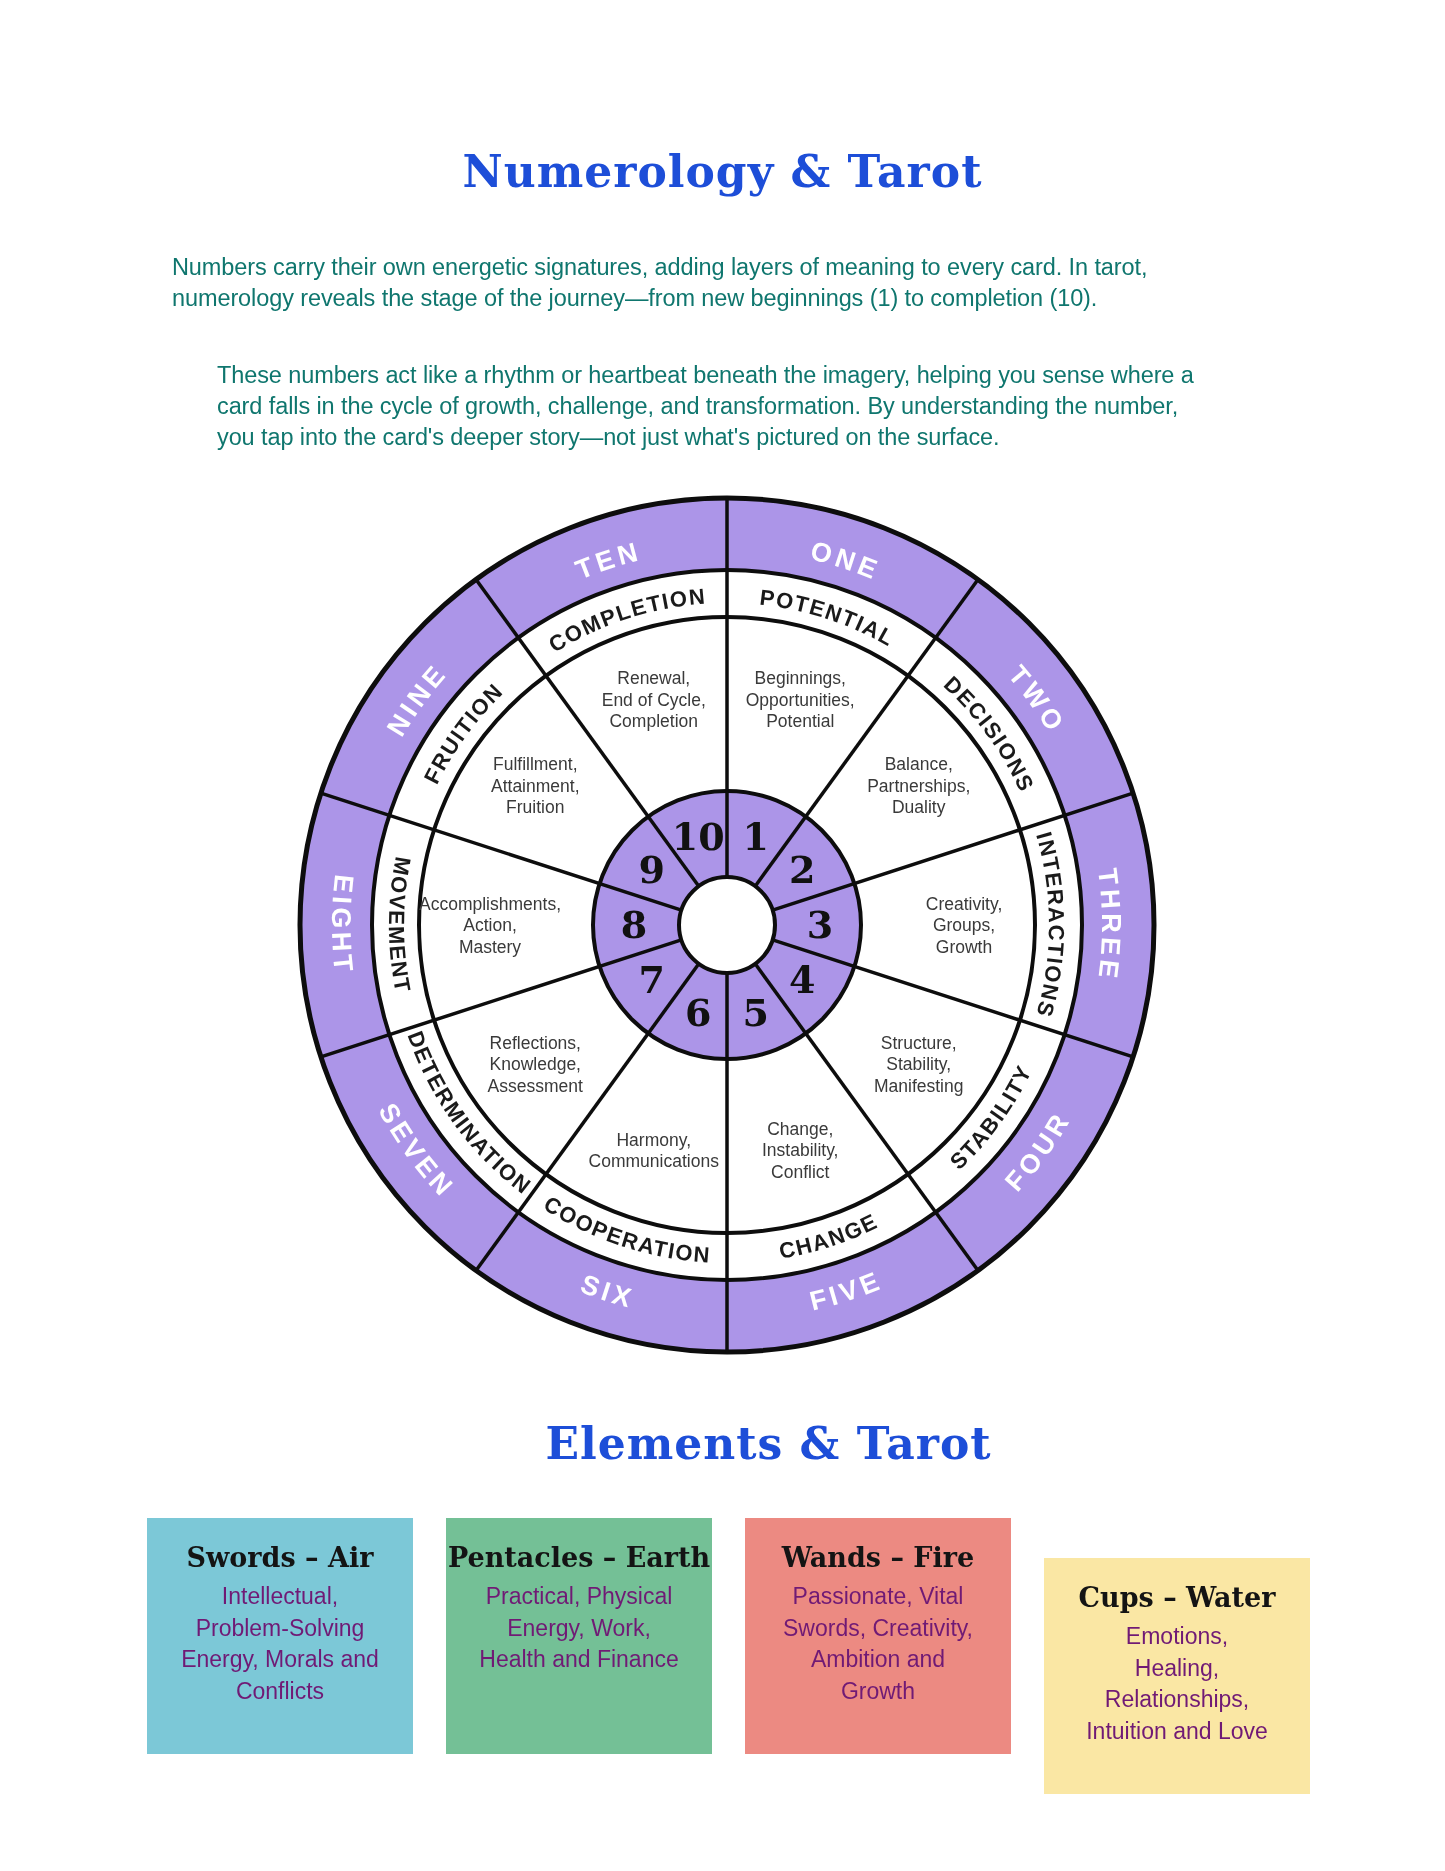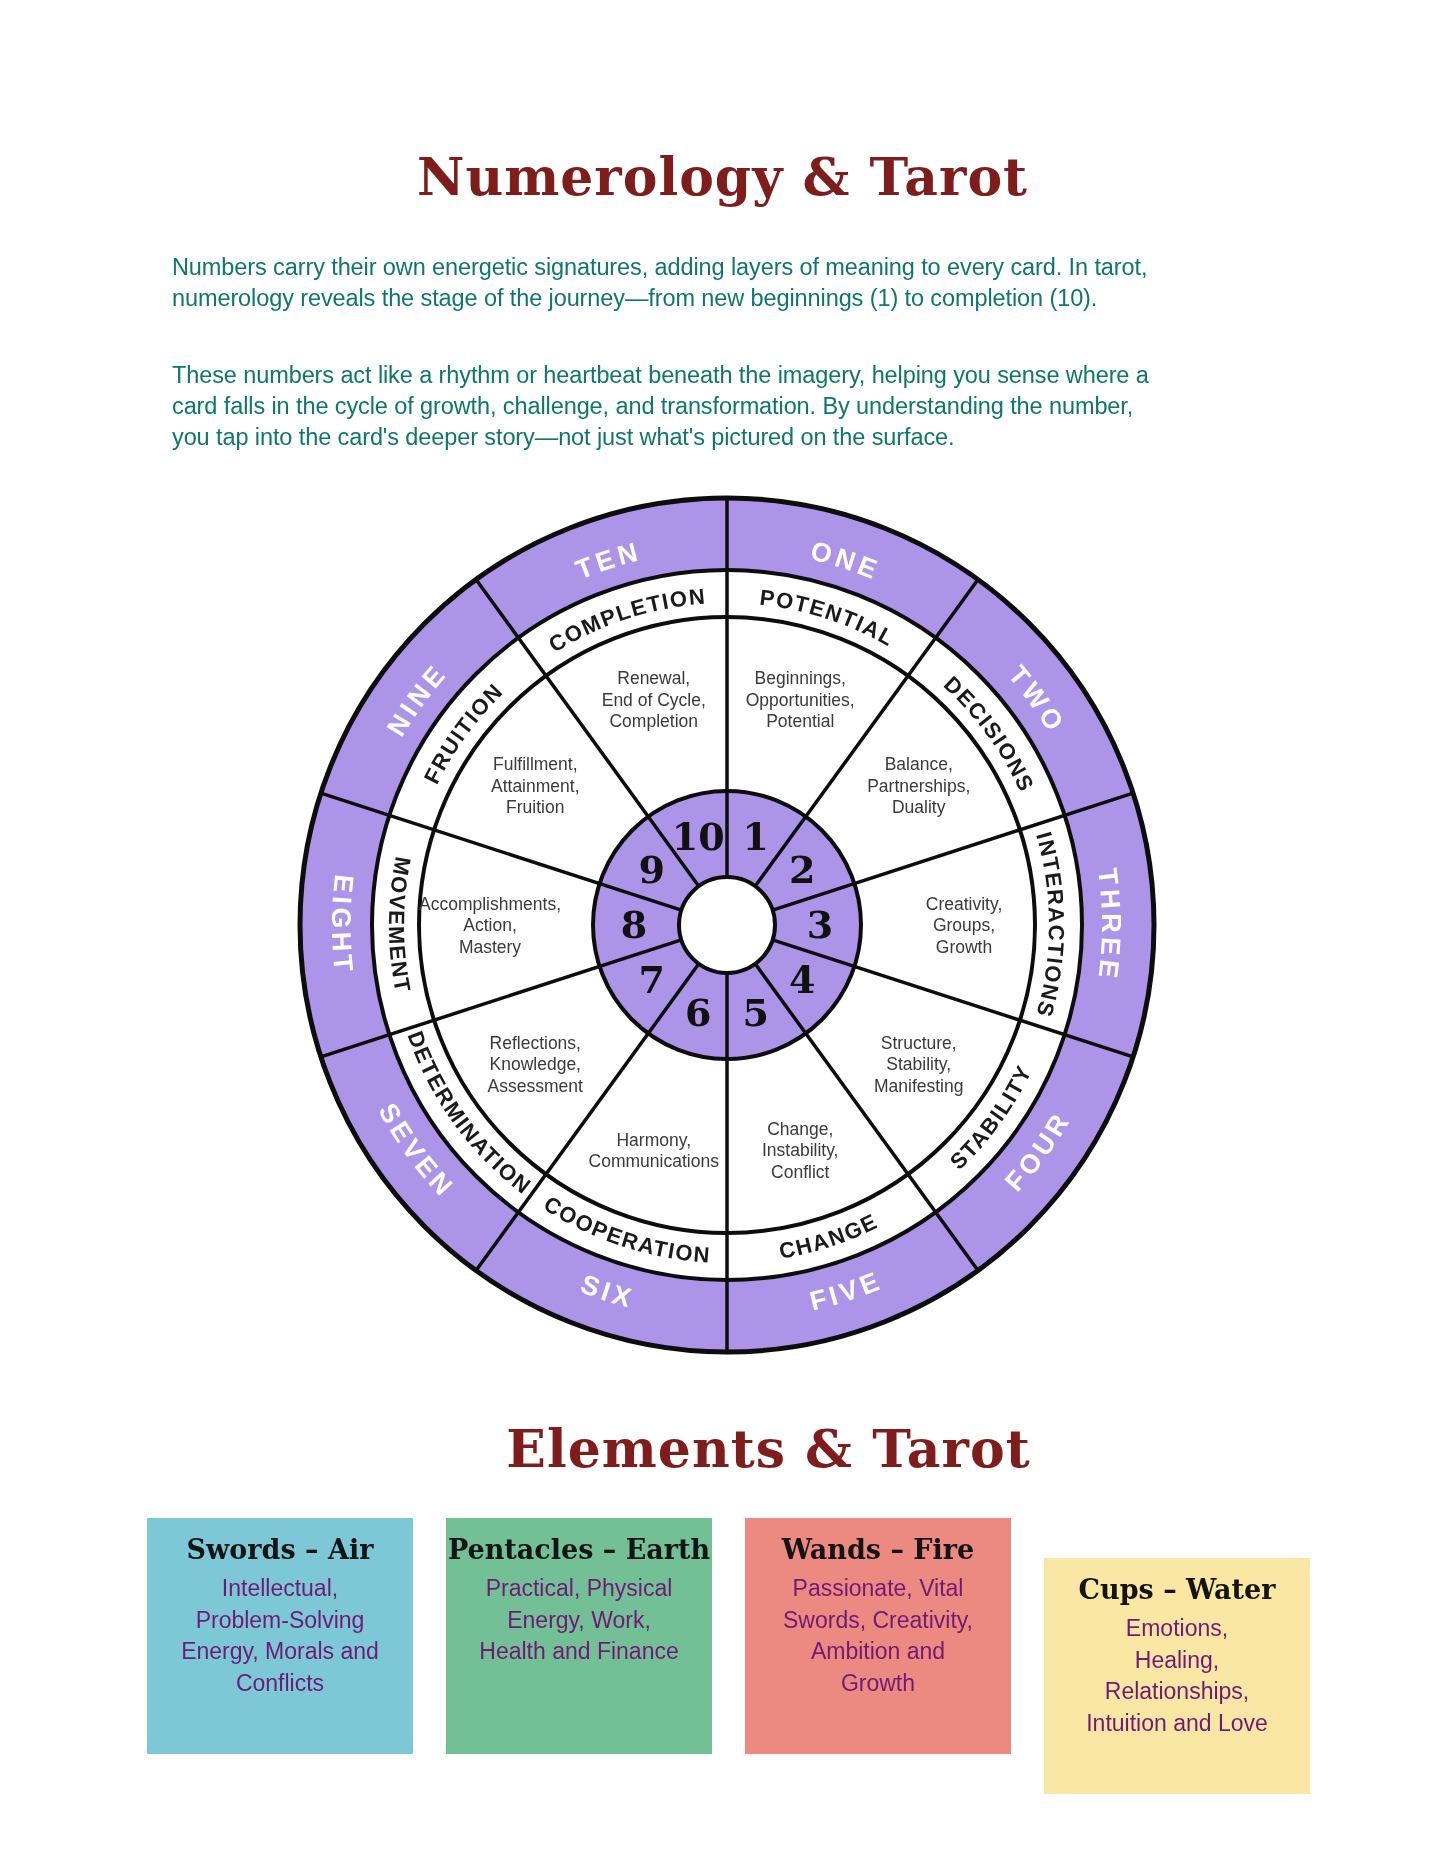--- a/index.html
+++ b/index.html
@@ -11,55 +11,55 @@
     font-family: "Liberation Sans", sans-serif;
     overflow: hidden;
   }
   .doc-title {
     position: absolute;
     left: 0;
     width: 100%;
     text-align: center;
     font-family: "DejaVu Serif", serif;
     font-weight: 700;
-    font-size: 52px;
-    color: #7f1d1d;
+    font-size: 44px;
+    color: #1d4ed8;
     letter-spacing: 1px;
   }
   #title1 { top: 146px; }
   #title2 { top: 1418px; margin-left: 46px; }
   .intro {
     position: absolute;
     left: 172px;
     width: 1120px;
     font-size: 23.5px;
     line-height: 31px;
     color: #0f766e;
     white-space: pre-line;
     letter-spacing: -0.1px;
   }
   #intro1 { top: 252px; }
-  #intro2 { top: 360px; }
+  #intro2 { top: 360px; margin-left: 45px; }
   #wheel-svg {
     position: absolute;
     left: 292px;
     top: 490px;
   }
   #cards-row {
     position: absolute;
     left: 147px;
     top: 1518px;
     display: flex;
     gap: 33px;
   }
   .element-card {
     width: 266px;
     height: 236px;
     box-sizing: border-box;
-    padding-top: 16px;
+    padding-top: 24px;
     text-align: center;
   }
   .element-card .card-title {
     font-family: "DejaVu Serif", serif;
     font-weight: 700;
     font-size: 27px;
     color: #141414;
     margin-bottom: 8px;
   }
   .element-card .card-body {

